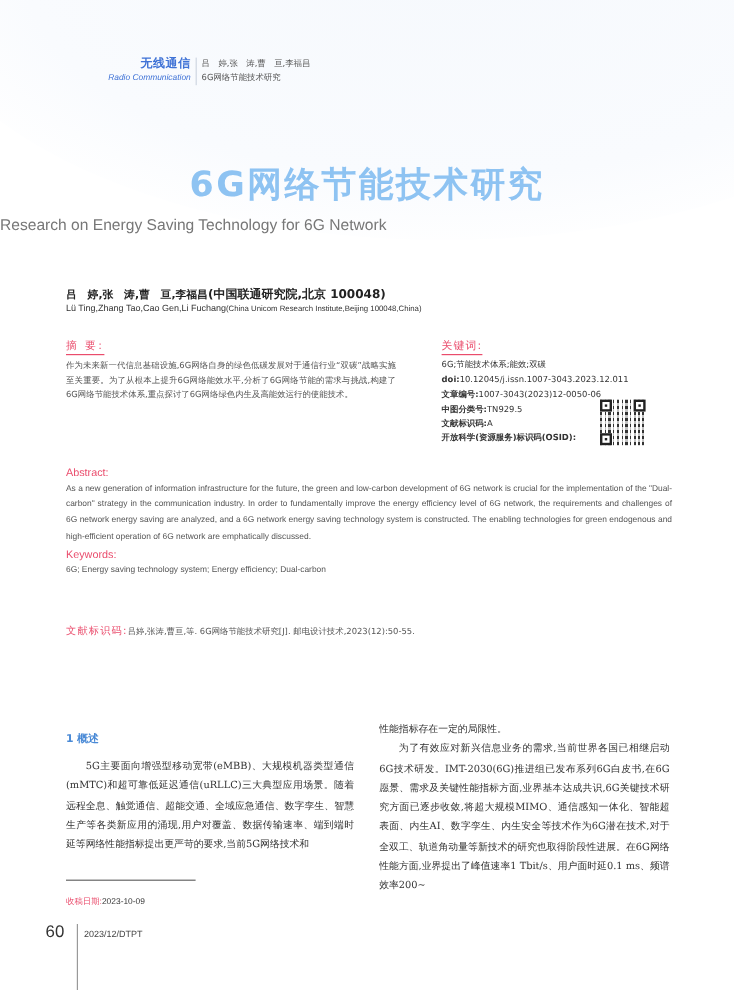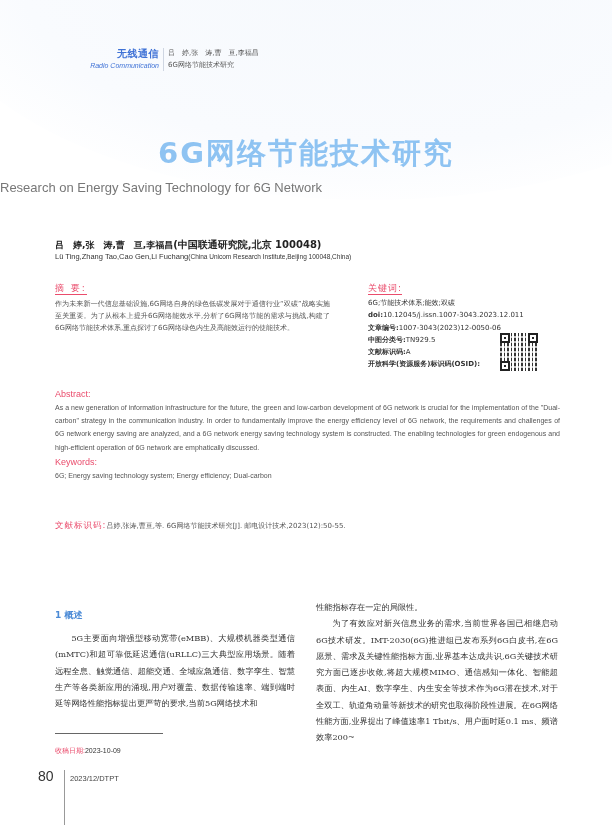--- a/index.html
+++ b/index.html
@@ -127,17 +127,17 @@
   <div class="body-col col-right">
     <p>性能指标存在一定的局限性。</p>
     <p class="indent">为了有效应对新兴信息业务的需求,当前世界各国已相继启动6G技术研发。IMT-2030(6G)推进组已发布系列6G白皮书,在6G愿景、需求及关键性能指标方面,业界基本达成共识,6G关键技术研究方面已逐步收敛,将超大规模MIMO、通信感知一体化、智能超表面、内生AI、数字孪生、内生安全等技术作为6G潜在技术,对于全双工、轨道角动量等新技术的研究也取得阶段性进展。在6G网络性能方面,业界提出了峰值速率1 Tbit/s、用户面时延0.1 ms、频谱效率200~</p>
   </div>
 
   <div class="footnote-rule"></div>
   <div class="received">
     <span class="lbl">收稿日期:</span><span>2023-10-09</span>
   </div>
 
-  <div class="page-num">80</div>
+  <div class="page-num">60</div>
   <div class="footer-rule"></div>
   <div class="footer-journal">2023/12/DTPT</div>
 
 </div>
 
 </body></html>

